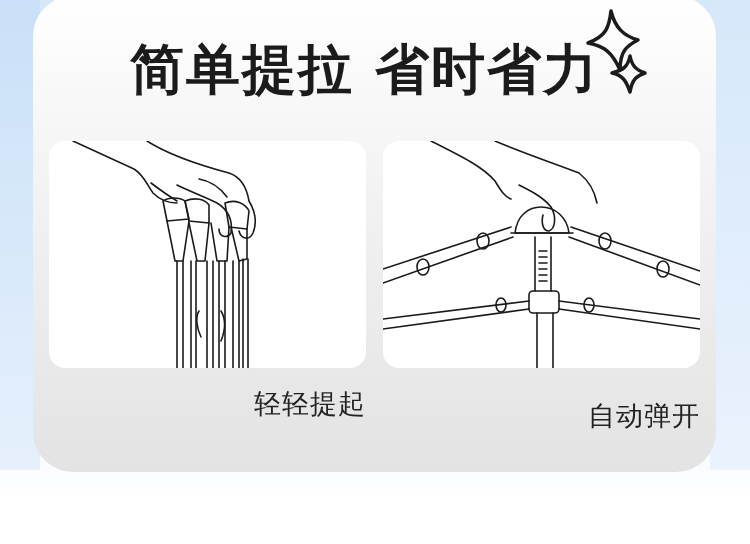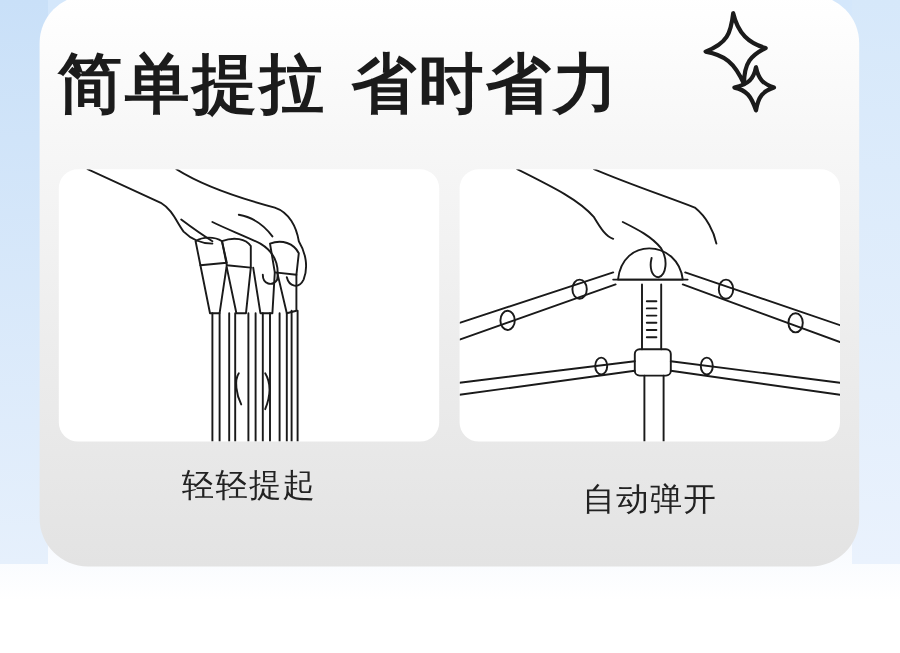--- a/index.html
+++ b/index.html
@@ -11,34 +11,34 @@
   .side-glow-l { position:absolute; left:0; top:0; width:40px; height:470px;
     background: linear-gradient(180deg,#c9e0f8,#e6f0fc); }
   .side-glow-r { position:absolute; right:0; top:0; width:40px; height:470px;
     background: linear-gradient(180deg,#d6e8fa,#eaf2fd); }
   .card {
     position: absolute; left: 33px; top: -4px; width: 683px; height: 476px;
     border-radius: 40px;
     background: linear-gradient(180deg, #ffffff 0%, #f7f7f7 25%, #ededed 60%, #e3e3e3 100%);
   }
   .title {
-    position: absolute; left: 15px; top: 38px; width: 100%;
-    font-weight: bold; font-size: 54px; letter-spacing: 2px;
+    position: absolute; left: 0; top: 38px; width: 100%;
+    text-align: center; font-weight: bold; font-size: 54px; letter-spacing: 2px;
     color: #1b1b1b; padding-right: 20px; box-sizing: border-box;
   }
   .sparkles { position: absolute; left: 535px; top: 12px; width: 80px; height: 90px; }
   .panel {
     position: absolute; top: 145px; width: 317px; height: 227px;
     background: #ffffff; border-radius: 16px; overflow: hidden;
   }
   .panel.left { left: 16px; }
   .panel.right { left: 350px; }
   .panel svg { width: 100%; height: 100%; display: block; }
   .caption {
-    position: absolute; top: 390px; width: 317px; text-align: center;
+    position: absolute; top: 390px; width: 317px; text-align: right;
     font-size: 27px; color: #222; letter-spacing: 1px;
   }
   .caption.left { left: 16px; }
   .caption.right { left: 350px; margin-top: 12px; }
 </style>
 </head>
 <body>
 
 <div class="side-glow-l"></div>
 <div class="side-glow-r"></div>

